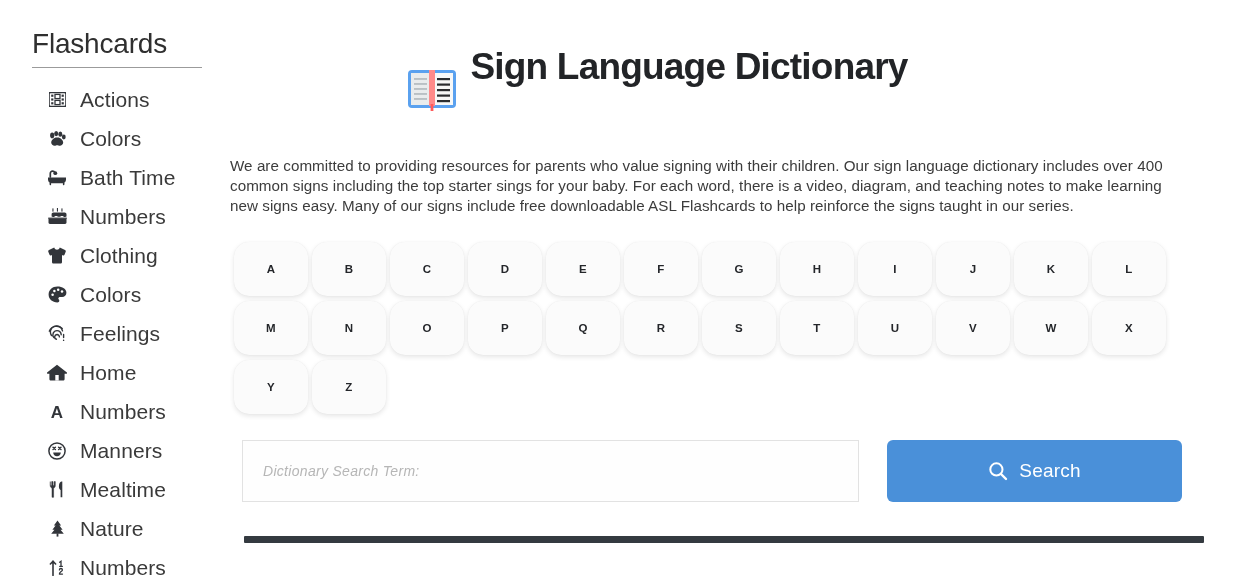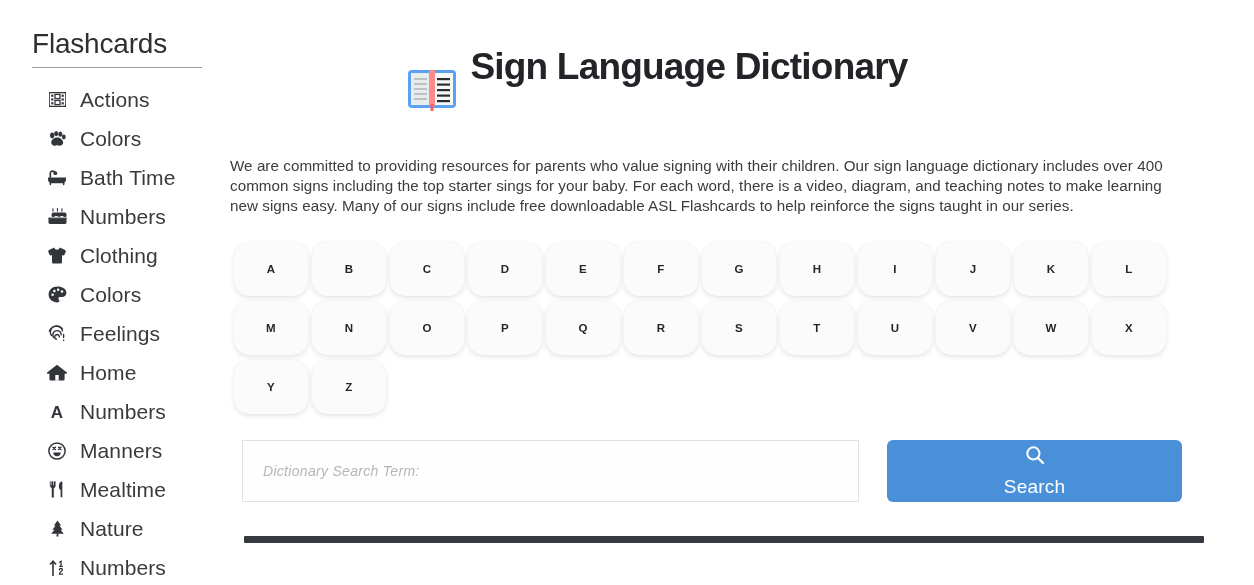--- a/index.html
+++ b/index.html
@@ -176,22 +176,21 @@
     color: #ffffff;
     font-family: "Liberation Sans", sans-serif;
     font-size: 19px;
     font-weight: 400;
     letter-spacing: 0.2px;
     display: flex;
     align-items: center;
     justify-content: center;
     gap: 11px;
     cursor: pointer;
-    padding: 4px;
-    flex-direction: column;
+    padding: 11px;
   }
   .search-btn svg { display: block; }
 
   .bottom-rule {
     position: absolute;
     left: 14px;
     top: 536px;
     width: 960px;
     height: 7px;
     background: #343a40;

